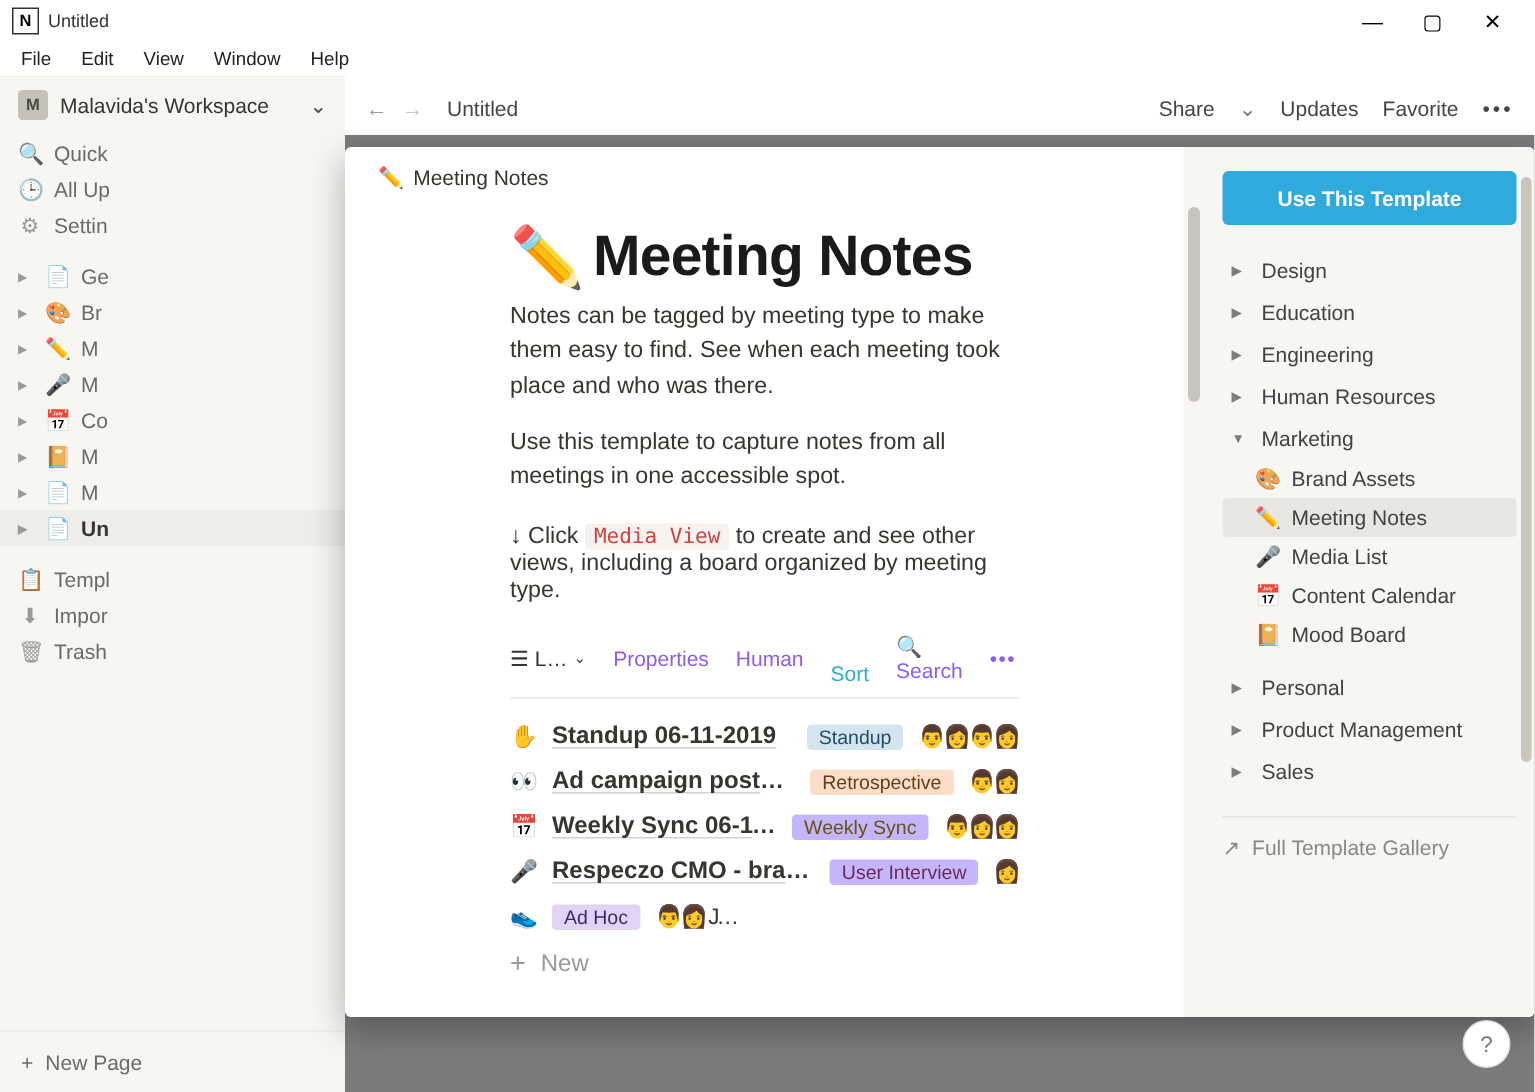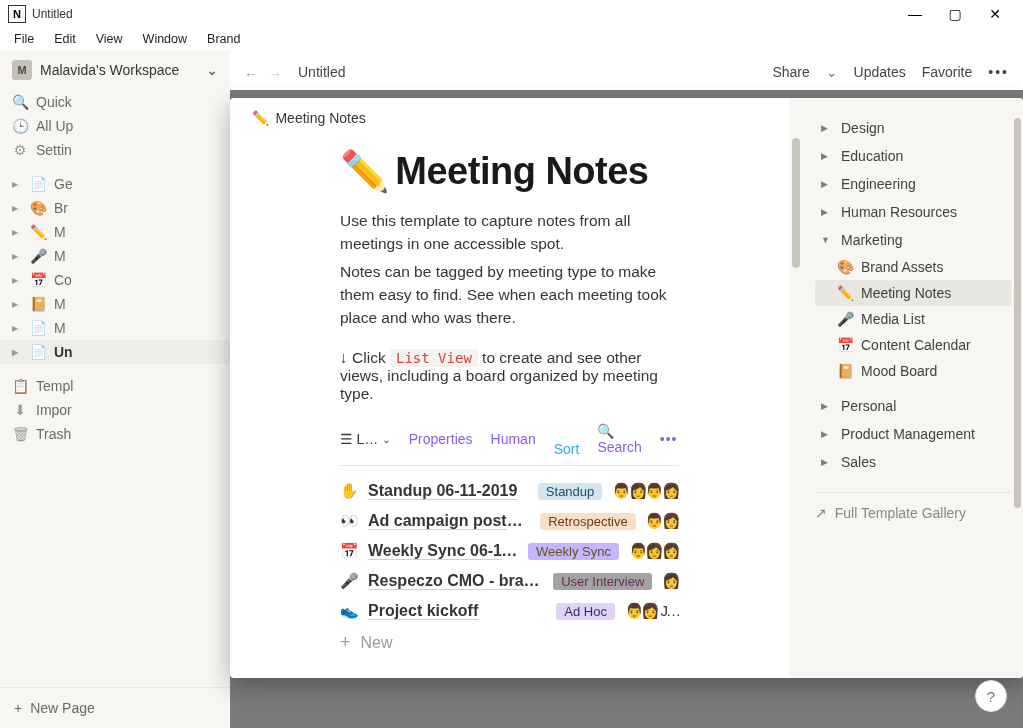--- a/index.html
+++ b/index.html
@@ -74,21 +74,21 @@
   <div class="winbtn">—</div>
   <div class="winbtn">▢</div>
   <div class="winbtn">✕</div>
 </div>
 
 <div class="menubar">
   <div class="mi">File</div>
   <div class="mi">Edit</div>
   <div class="mi">View</div>
   <div class="mi">Window</div>
-  <div class="mi">Brand</div>
+  <div class="mi">Help</div>
 </div>
 
 <div class="main">
   <div class="sidebar">
     <div class="ws">
       <div class="avatar">M</div>
       <div class="name">Malavida's Workspace</div>
       <span class="chev">⌄</span>
     </div>
     <div id="sb-top">
@@ -192,24 +192,24 @@
         <div class="mleft">
           <div class="mcrumb">
             <span class="emoji-pencil">✏️</span>
             <span>Meeting Notes</span>
           </div>
           <div class="mmain">
             <div class="h1">
               <span class="emoji">✏️</span>
               <span>Meeting Notes</span>
             </div>
+            <div class="desc" style="margin-top:4px">Notes can be tagged by meeting type to make them easy to find. See when each meeting took place and who was there.</div>
             <div class="desc">Use this template to capture notes from all meetings in one accessible spot.</div>
-            <div class="desc" style="margin-top:4px">Notes can be tagged by meeting type to make them easy to find. See when each meeting took place and who was there.</div>
             <div class="hint">
-              <span>↓ Click </span><code>List View</code><span> to create and see other views, including a board organized by meeting type.</span>
+              <span>↓ Click </span><code>Media View</code><span> to create and see other views, including a board organized by meeting type.</span>
             </div>
             <div class="toolbar">
               <span class="view">
                 <span>☰</span>
                 <span>L…</span>
                 <span style="font-size:10px">⌄</span>
               </span>
               <span class="dim">Properties</span>
               <span class="dim">Human</span>
               <span class="sort">Sort</span>
@@ -235,40 +235,40 @@
                 </div>
                 <div class="row">
                   <span class="emoji">📅</span>
                   <span class="title">Weekly Sync 06-11-2019</span>
                   <span class="tag" style="background:#c4b5fd;color:#665214">Weekly Sync</span>
                   <span class="ppl">👨👩👩</span>
                 </div>
                 <div class="row">
                   <span class="emoji">🎤</span>
                   <span class="title">Respeczo CMO - brand research</span>
-                  <span class="tag" style="background:#a3a3a3;color:#6b2a54">User Interview</span>
+                  <span class="tag" style="background:#c4b5fd;color:#6b2a54">User Interview</span>
                   <span class="ppl">👩</span>
                 </div>
                 <div class="row">
                   <span class="emoji">👟</span>
-                  <span class="title">Project kickoff</span>
                   <span class="tag" style="background:#e0d3f5;color:#3b2a6b">Ad Hoc</span>
                   <span class="ppl">👨👩 J…</span>
                 </div>
                 <div class="row new">
                   <span class="plus">+</span>
                   <span>New</span>
                 </div>
               </div>
           </div>
         </div>
         <div class="mscroll">
             <div class="thumb"></div>
           </div>
         <div class="mright">
+          <div class="usebtn">Use This Template</div>
           <div id="cats">
               <div class="cat">
                 <span class="tri">▶</span>
                 <span>Design</span>
               </div>
               <div class="cat">
                 <span class="tri">▶</span>
                 <span>Education</span>
               </div>
               <div class="cat">

